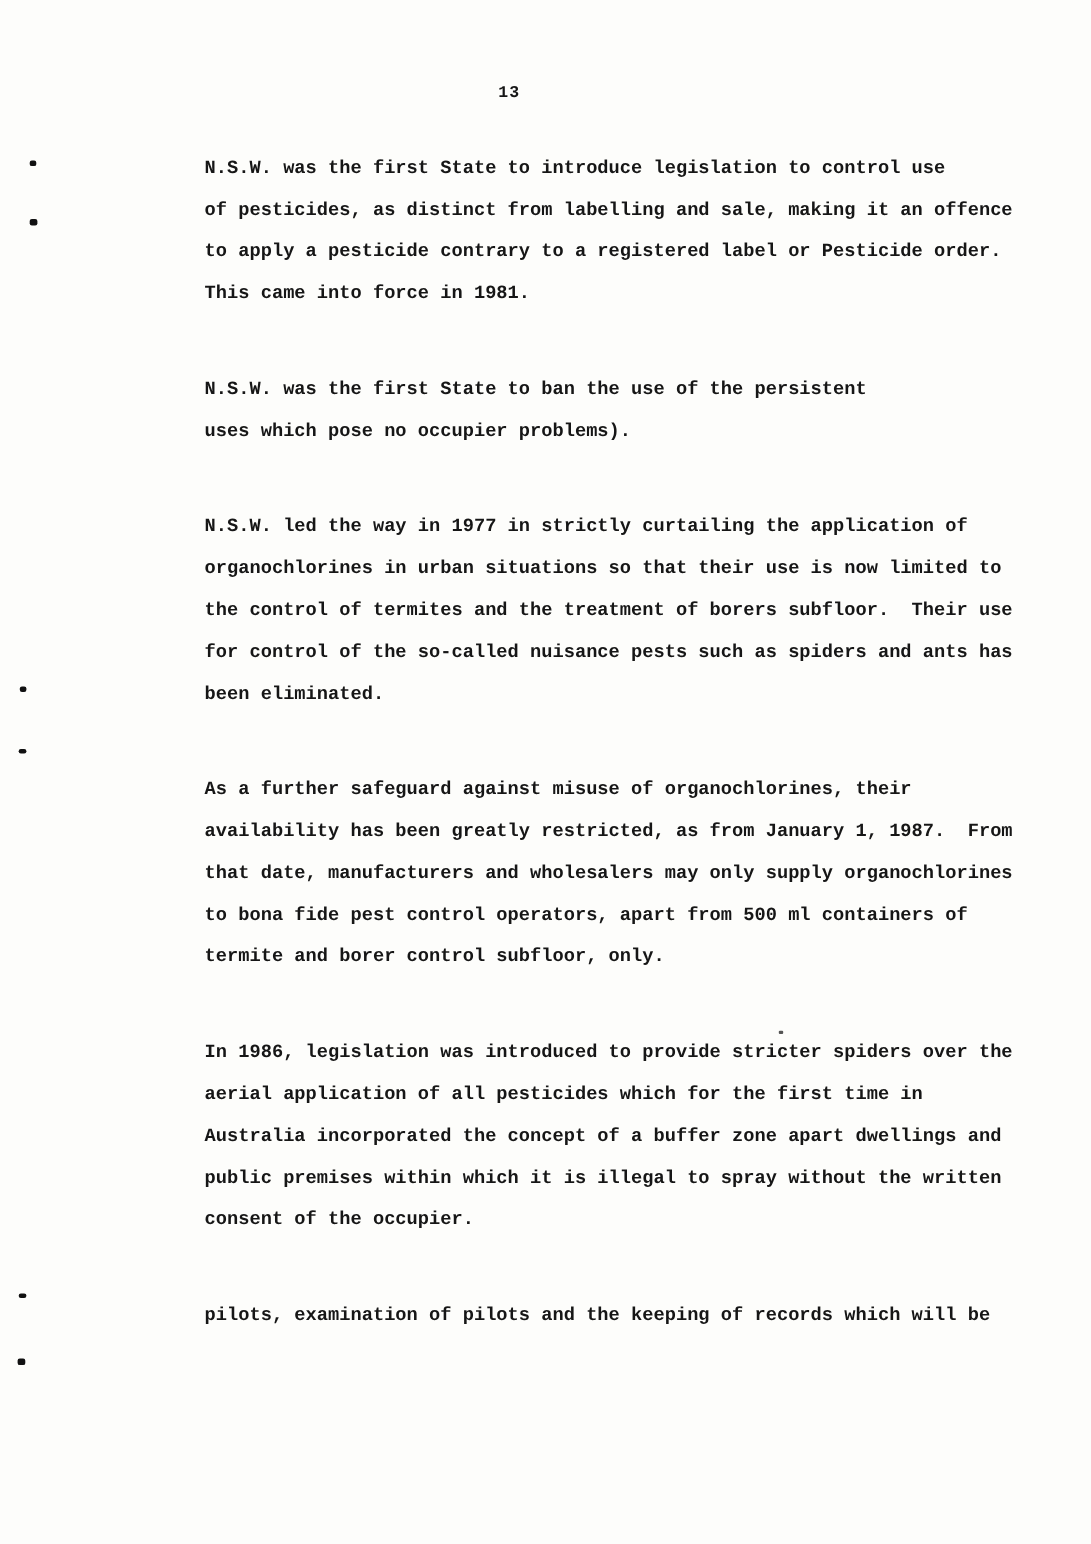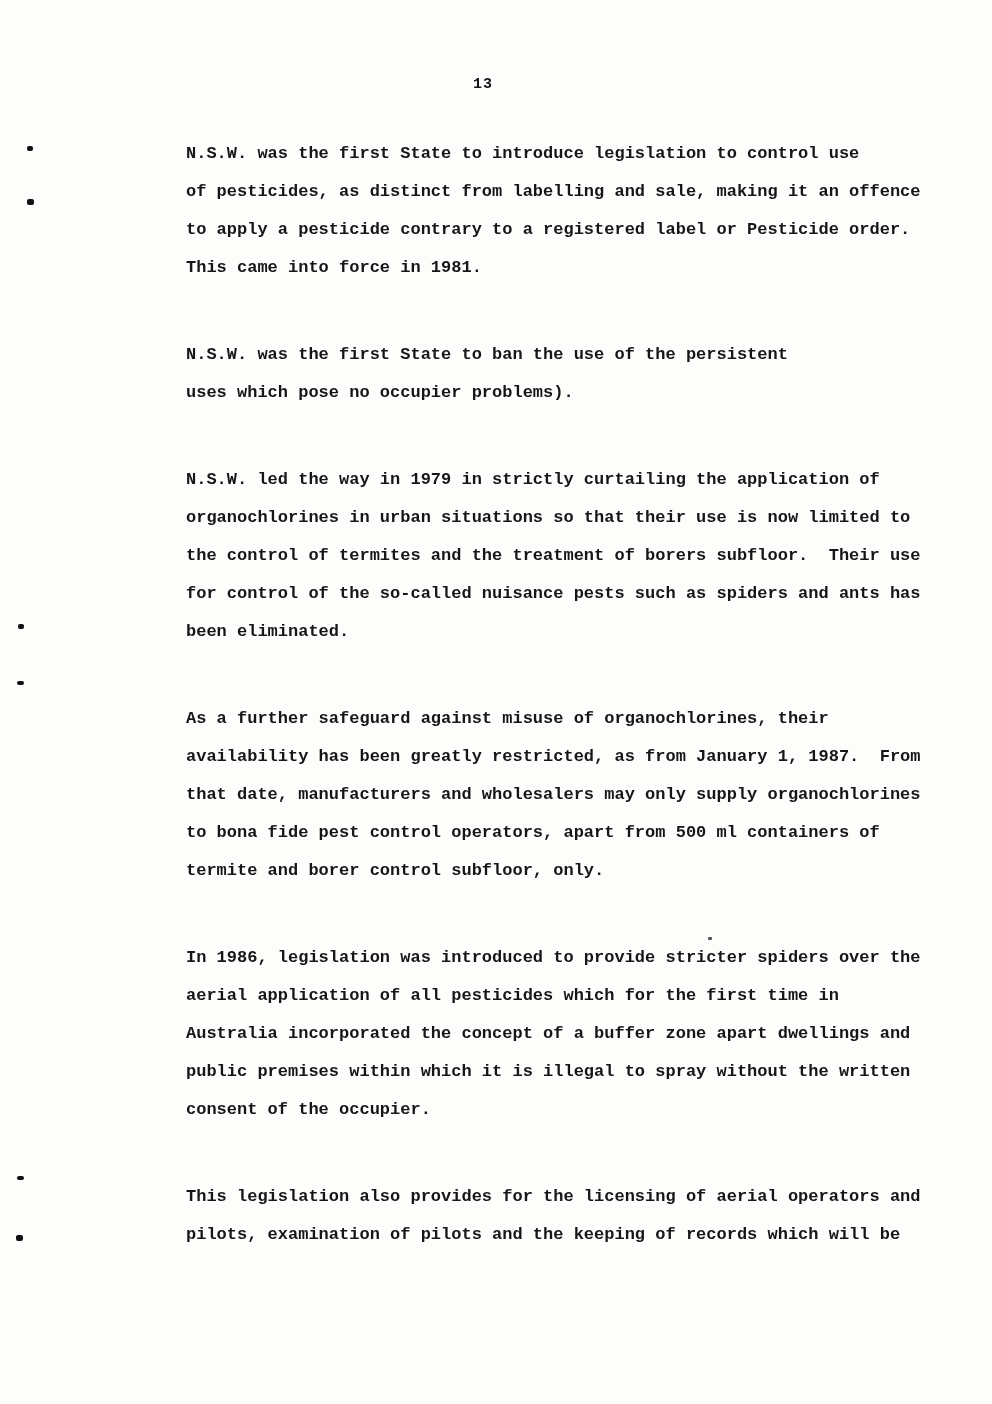--- a/index.html
+++ b/index.html
@@ -12,21 +12,21 @@
     width: 992px;
     height: 1404px;
     background: #fdfdfb;
     overflow: hidden;
     font-family: "Liberation Mono", "DejaVu Sans Mono", monospace;
     color: #161616;
   }
   .page-number {
     position: absolute;
     top: 76px;
-    left: 473px;
+    left: 453px;
     font-size: 15px;
     font-weight: 700;
     letter-spacing: 1px;
     text-align: right;
   }
   .content {
     position: absolute;
     left: 170px;
     top: 135px;
     width: 760px;
@@ -70,21 +70,21 @@
       <span class="line">to apply a pesticide contrary to a registered label or Pesticide order.</span>
       <span class="line">This came into force in 1981.</span>
     </p>
 
     <p class="para">
       <span class="line">N.S.W. was the first State to ban the use of the persistent</span>
       <span class="line">uses which pose no occupier problems).</span>
     </p>
 
     <p class="para">
-      <span class="line">N.S.W. led the way in 1979 in strictly curtailing the application of</span>
+      <span class="line">N.S.W. led the way in 1977 in strictly curtailing the application of</span>
       <span class="line">organochlorines in urban situations so that their use is now limited to</span>
       <span class="line">the control of termites and the treatment of borers subfloor.  Their use</span>
       <span class="line">for control of the so-called nuisance pests such as spiders and ants has</span>
       <span class="line">been eliminated.</span>
     </p>
 
     <p class="para">
       <span class="line">As a further safeguard against misuse of organochlorines, their</span>
       <span class="line">availability has been greatly restricted, as from January 1, 1987.  From</span>
       <span class="line">that date, manufacturers and wholesalers may only supply organochlorines</span>
@@ -94,21 +94,20 @@
 
     <p class="para">
       <span class="line">In 1986, legislation was introduced to provide stricter spiders over the</span>
       <span class="line">aerial application of all pesticides which for the first time in</span>
       <span class="line">Australia incorporated the concept of a buffer zone apart dwellings and</span>
       <span class="line">public premises within which it is illegal to spray without the written</span>
       <span class="line">consent of the occupier.</span>
     </p>
 
     <p class="para">
-      <span class="line">This legislation also provides for the licensing of aerial operators and</span>
       <span class="line">pilots, examination of pilots and the keeping of records which will be</span>
     </p>
 
   </div>
 
   <div class="speck s1"></div>
   <div class="speck s2"></div>
   <div class="speck s3"></div>
   <div class="speck s4"></div>
   <div class="speck s5"></div>

